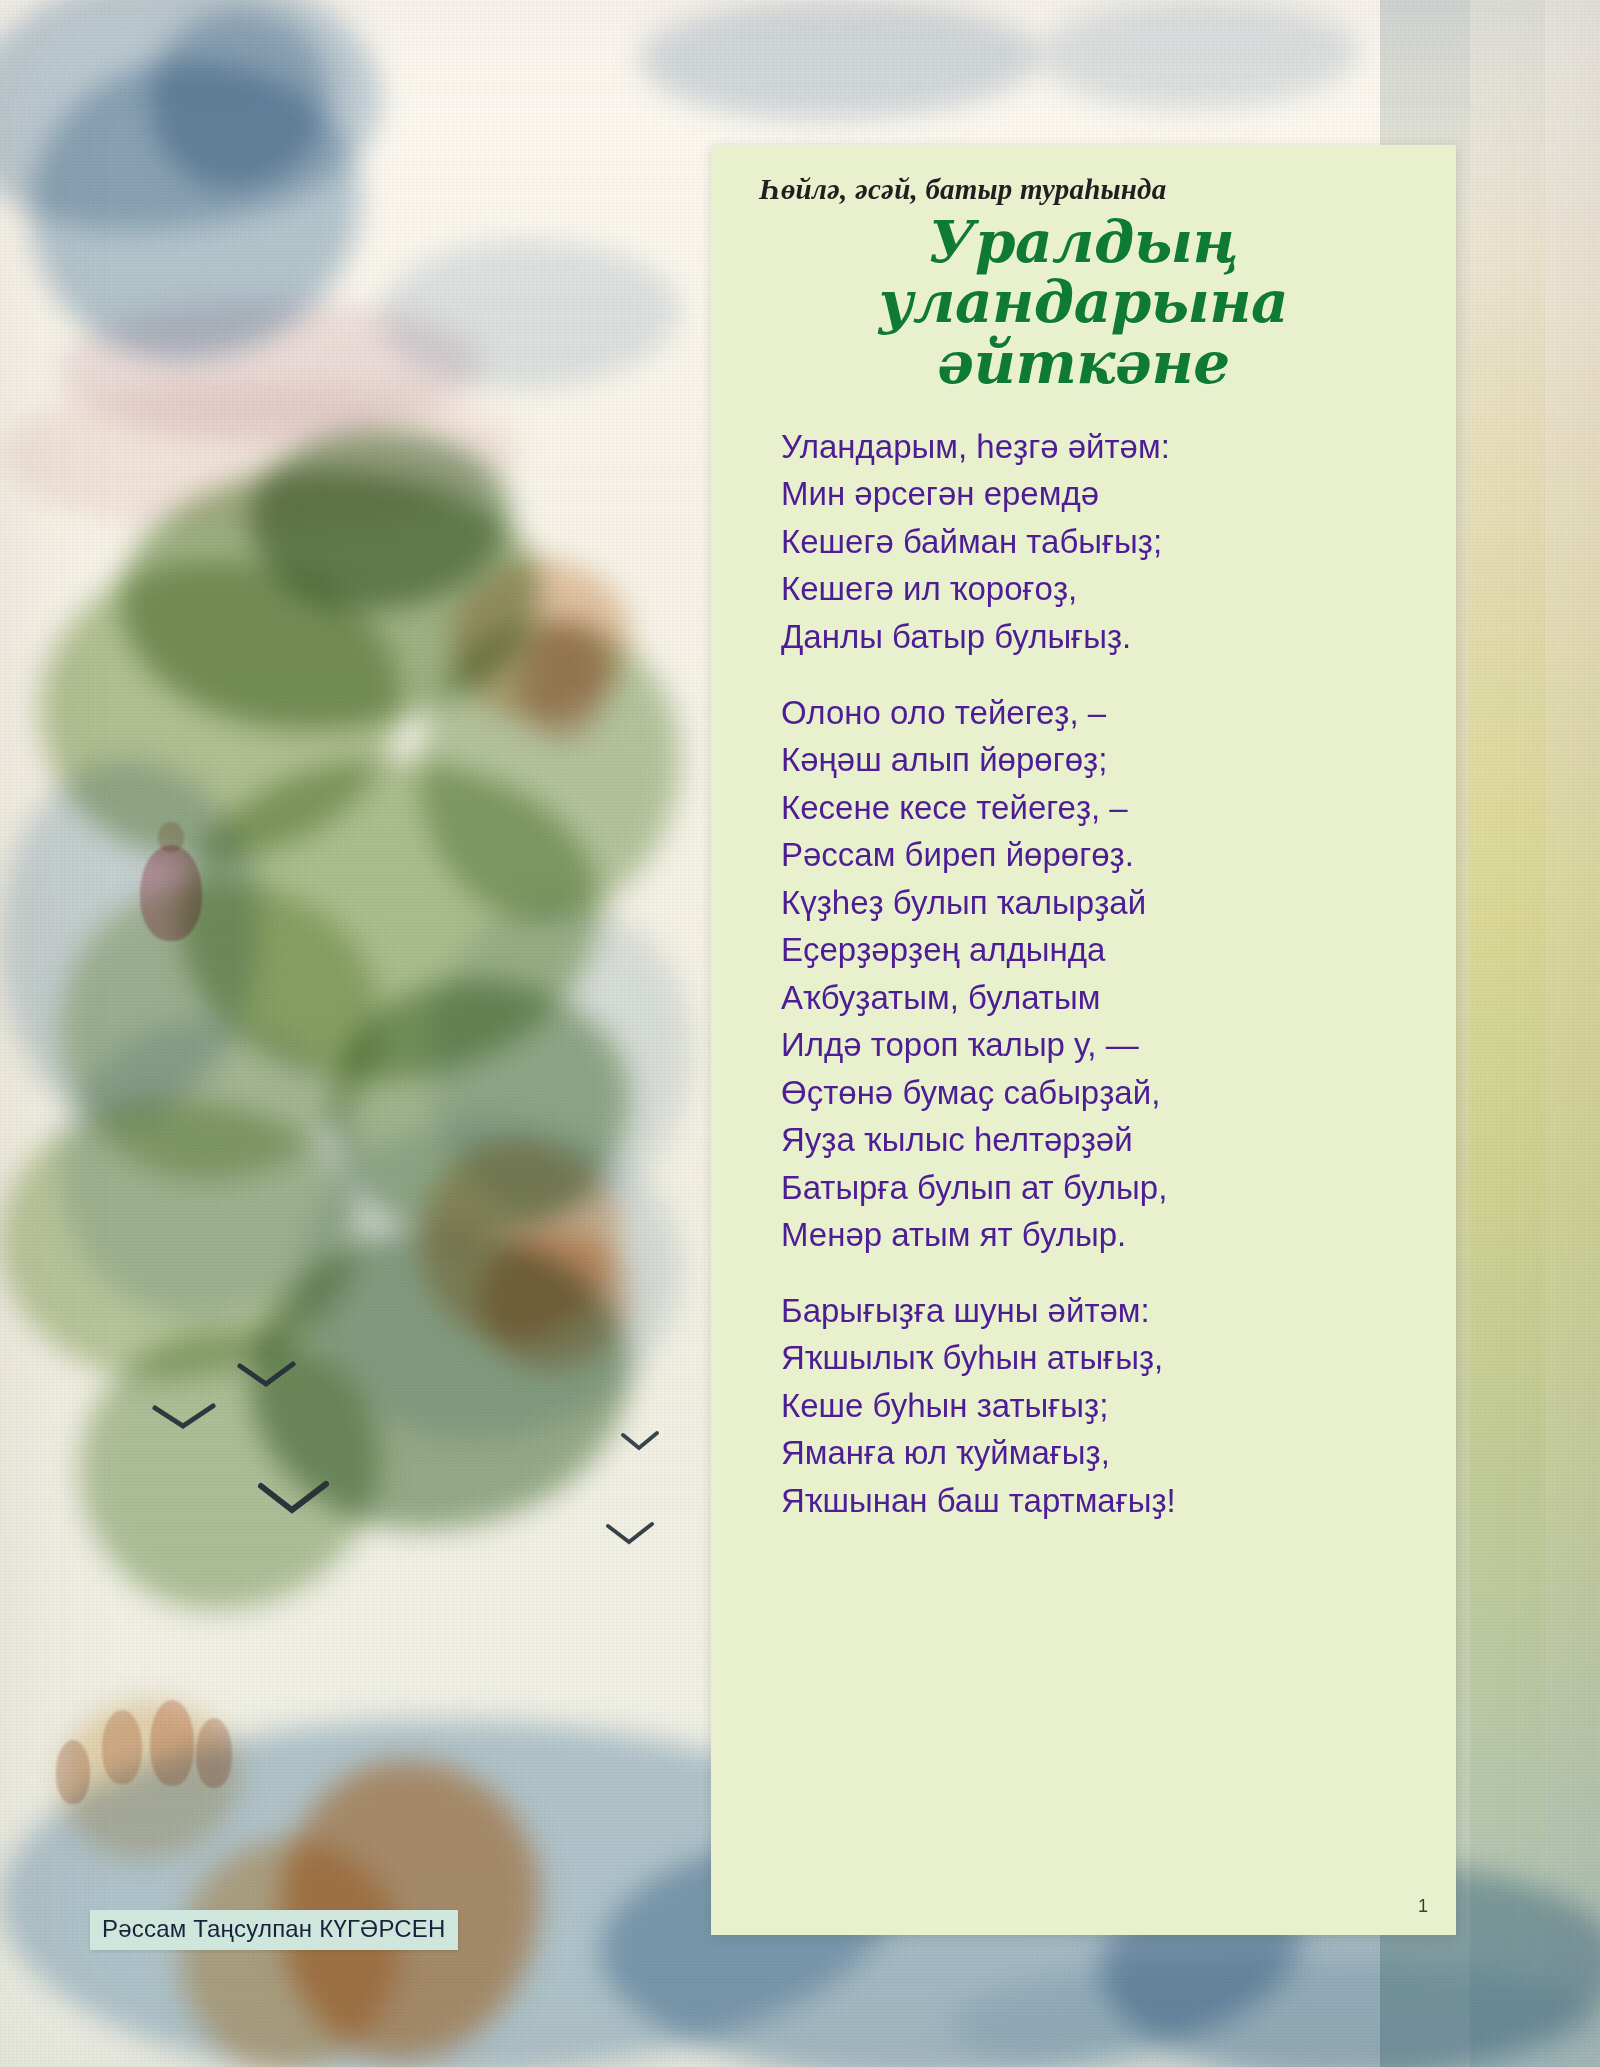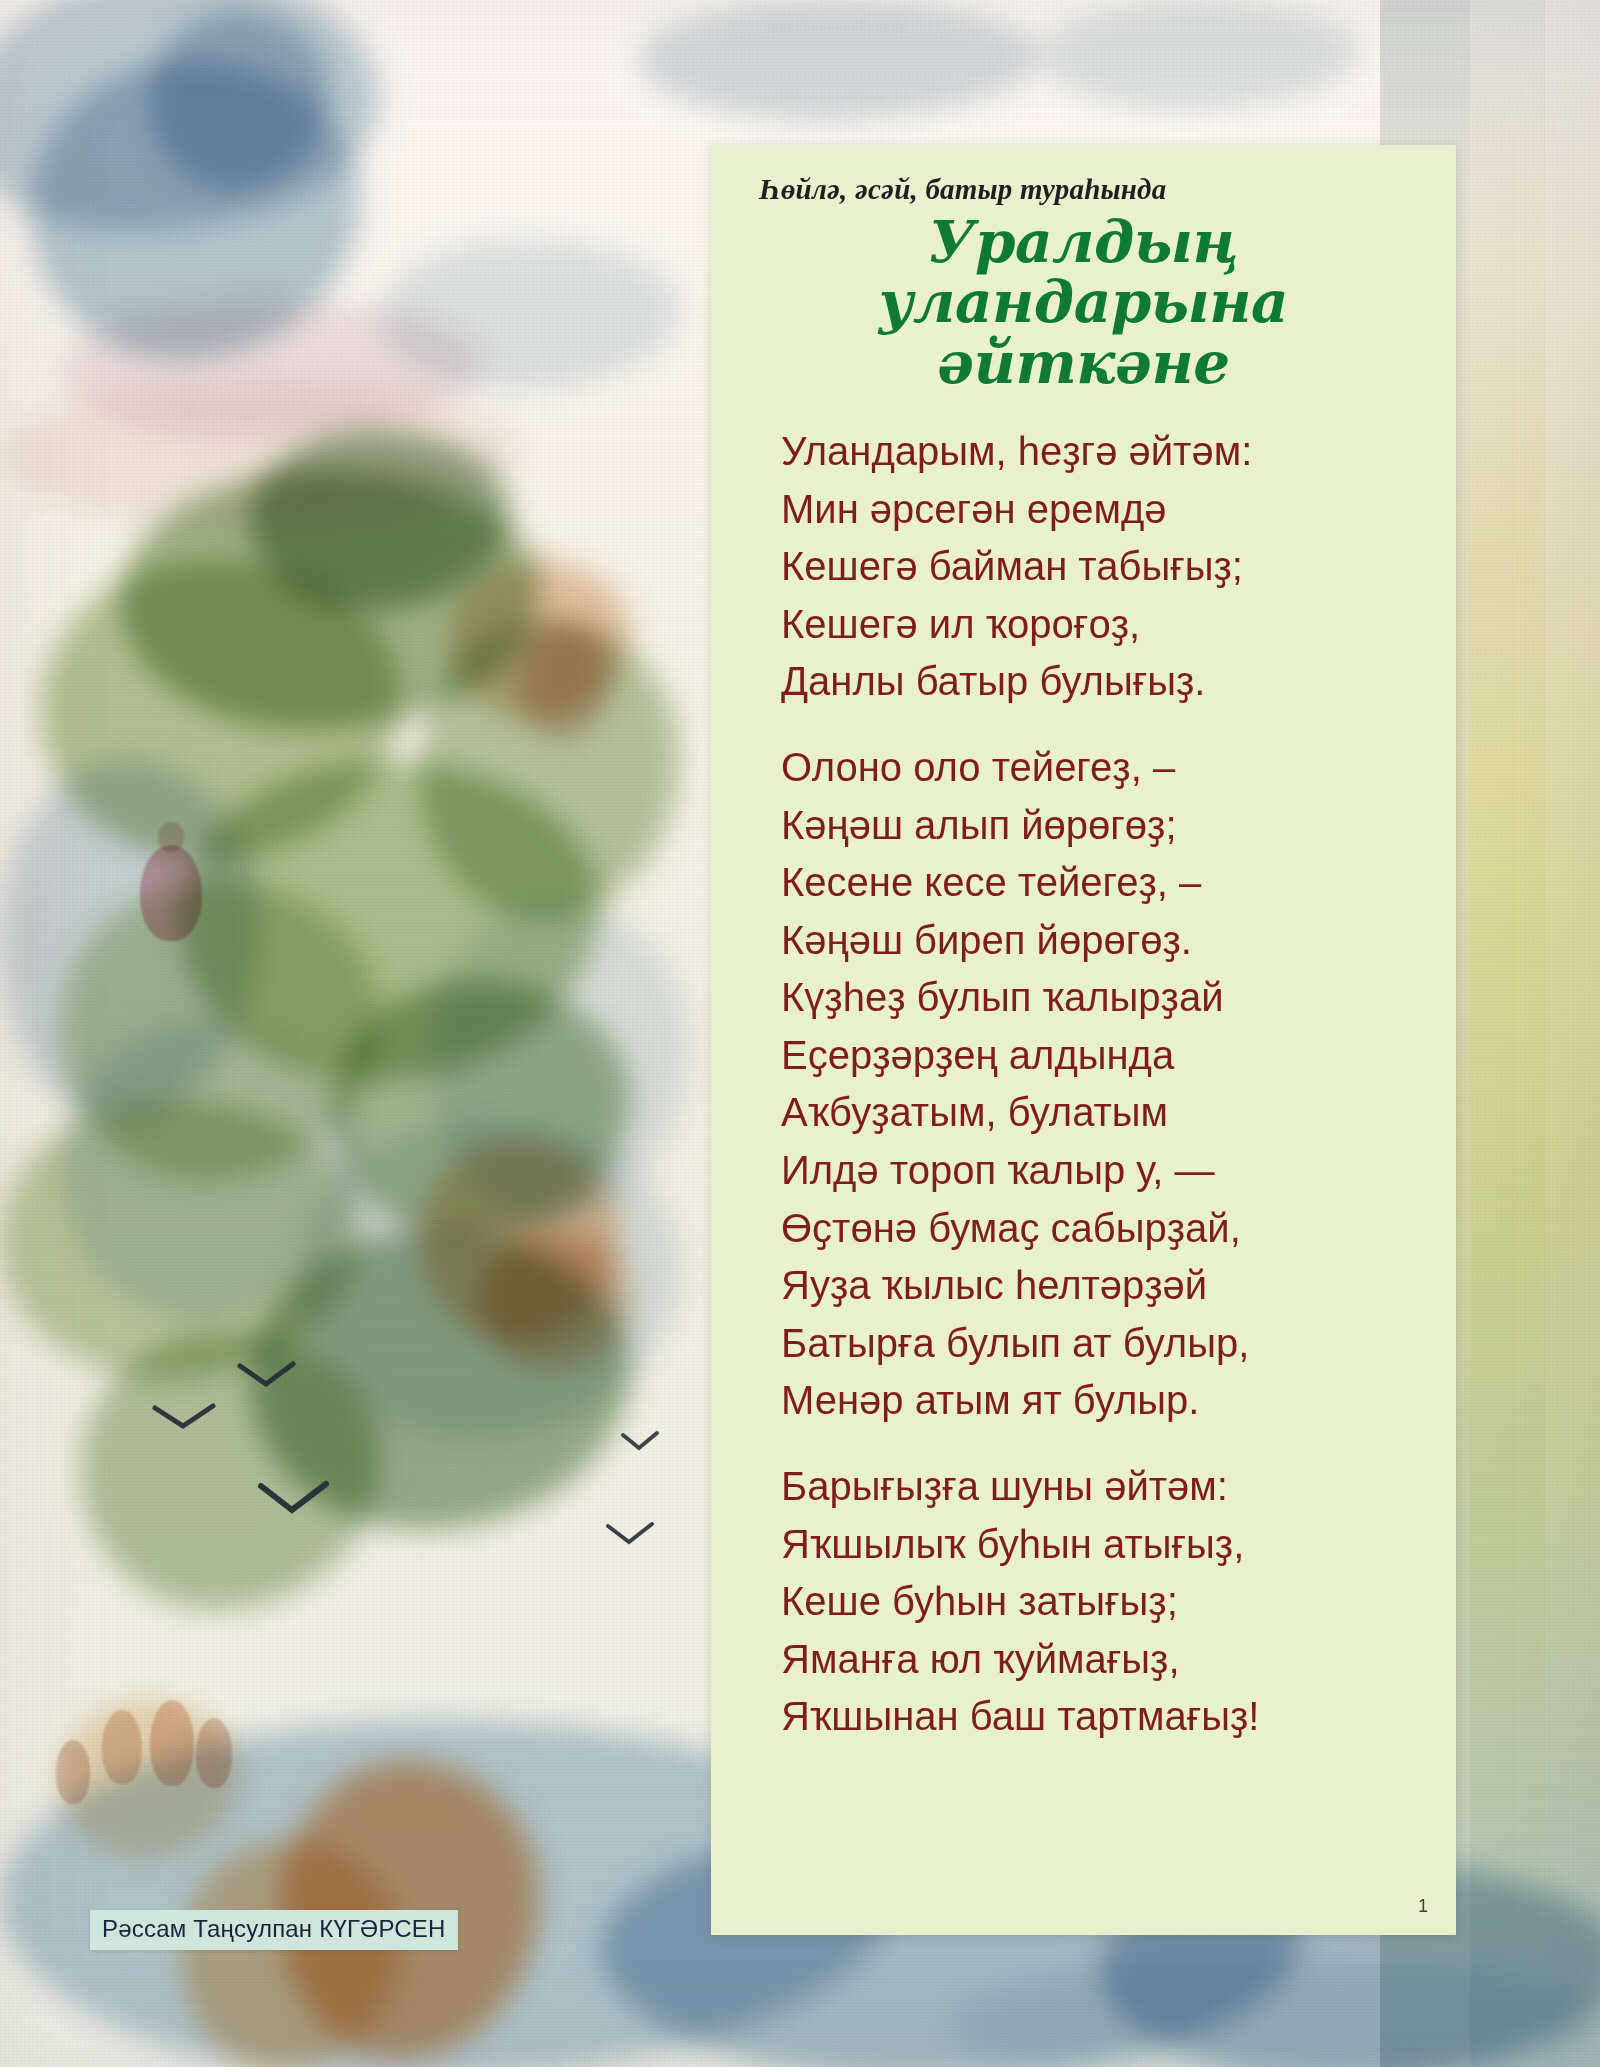--- a/index.html
+++ b/index.html
@@ -146,23 +146,23 @@
     font-size: 58px;
     line-height: 1.04;
     color: #0f7a33;
     text-align: center;
     margin: 6px 0 30px 0;
     letter-spacing: -.5px;
     text-shadow: 0 1px 0 rgba(255,255,255,.45);
   }
   .poem-body {
     font-family: "Liberation Sans", sans-serif;
-    font-size: 40px;
+    font-size: 33px;
     line-height: 1.44;
-    color: #7f1d1d;
+    color: #4c1d95;
     padding-left: 22px;
   }
   .stanza { margin: 0 0 28px 0; }
   .stanza:last-child { margin-bottom: 8px; }
   .line { white-space: pre; }
 
   
   .artist-credit {
     position: absolute;
     left: 90px;
@@ -275,21 +275,21 @@
           <div class="line">Мин әрсегән еремдә</div>
           <div class="line">Кешегә байман табығыҙ;</div>
           <div class="line">Кешегә ил ҡороғоҙ,</div>
           <div class="line">Данлы батыр булығыҙ.</div>
         </div>
 
         <div class="stanza">
           <div class="line">Олоно оло тейегеҙ, –</div>
           <div class="line">Кәңәш алып йөрөгөҙ;</div>
           <div class="line">Кесене кесе тейегеҙ, –</div>
-          <div class="line">Кәңәш биреп йөрөгөҙ.</div>
+          <div class="line">Рәссам биреп йөрөгөҙ.</div>
           <div class="line">Күҙһеҙ булып ҡалырҙай</div>
           <div class="line">Еҫерҙәрҙең алдында</div>
           <div class="line">Аҡбуҙатым, булатым</div>
           <div class="line">Илдә тороп ҡалыр у, —</div>
           <div class="line">Өҫтөнә бумаҫ сабырҙай,</div>
           <div class="line">Яуҙа ҡылыс һелтәрҙәй</div>
           <div class="line">Батырға булып ат булыр,</div>
           <div class="line">Менәр атым ят булыр.</div>
         </div>
 

